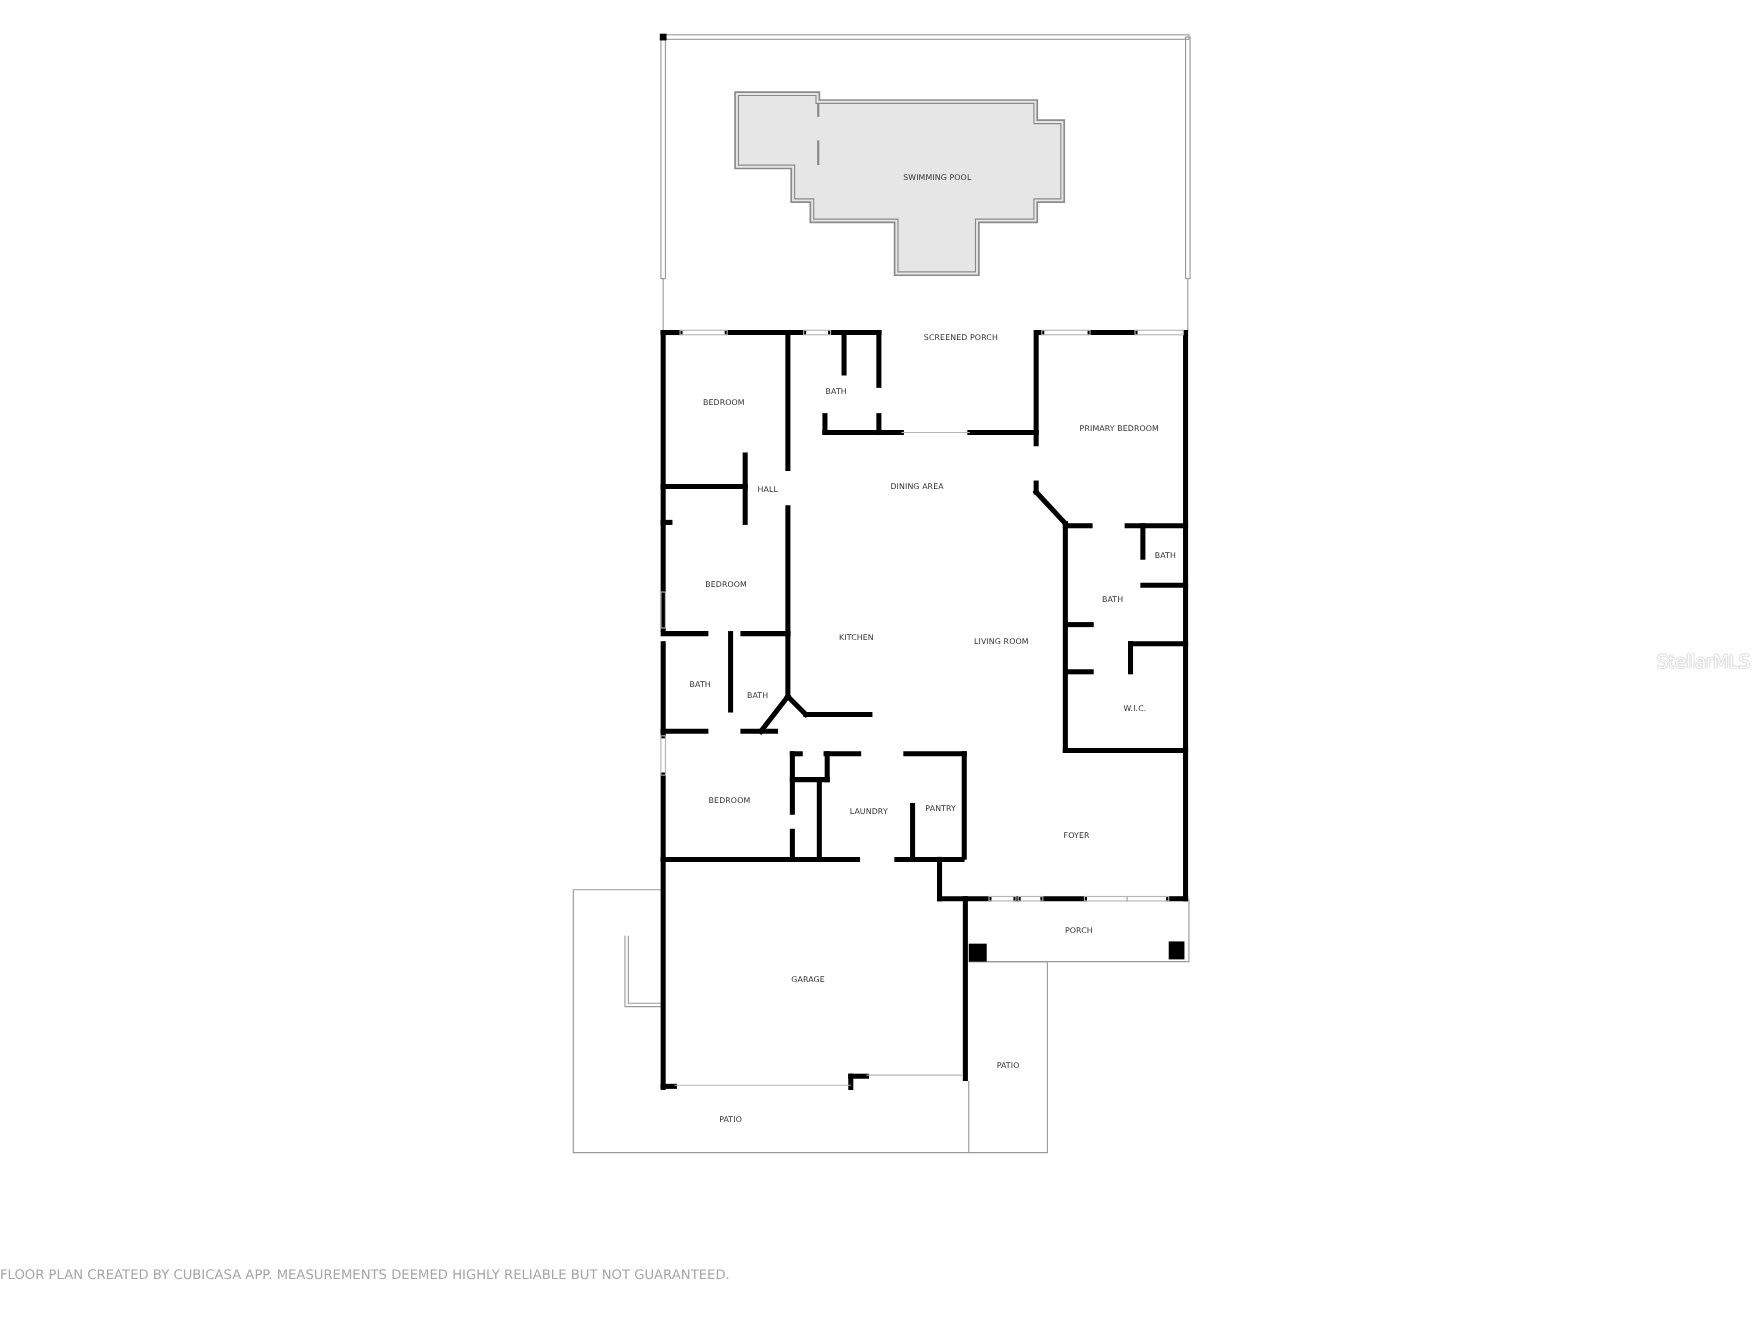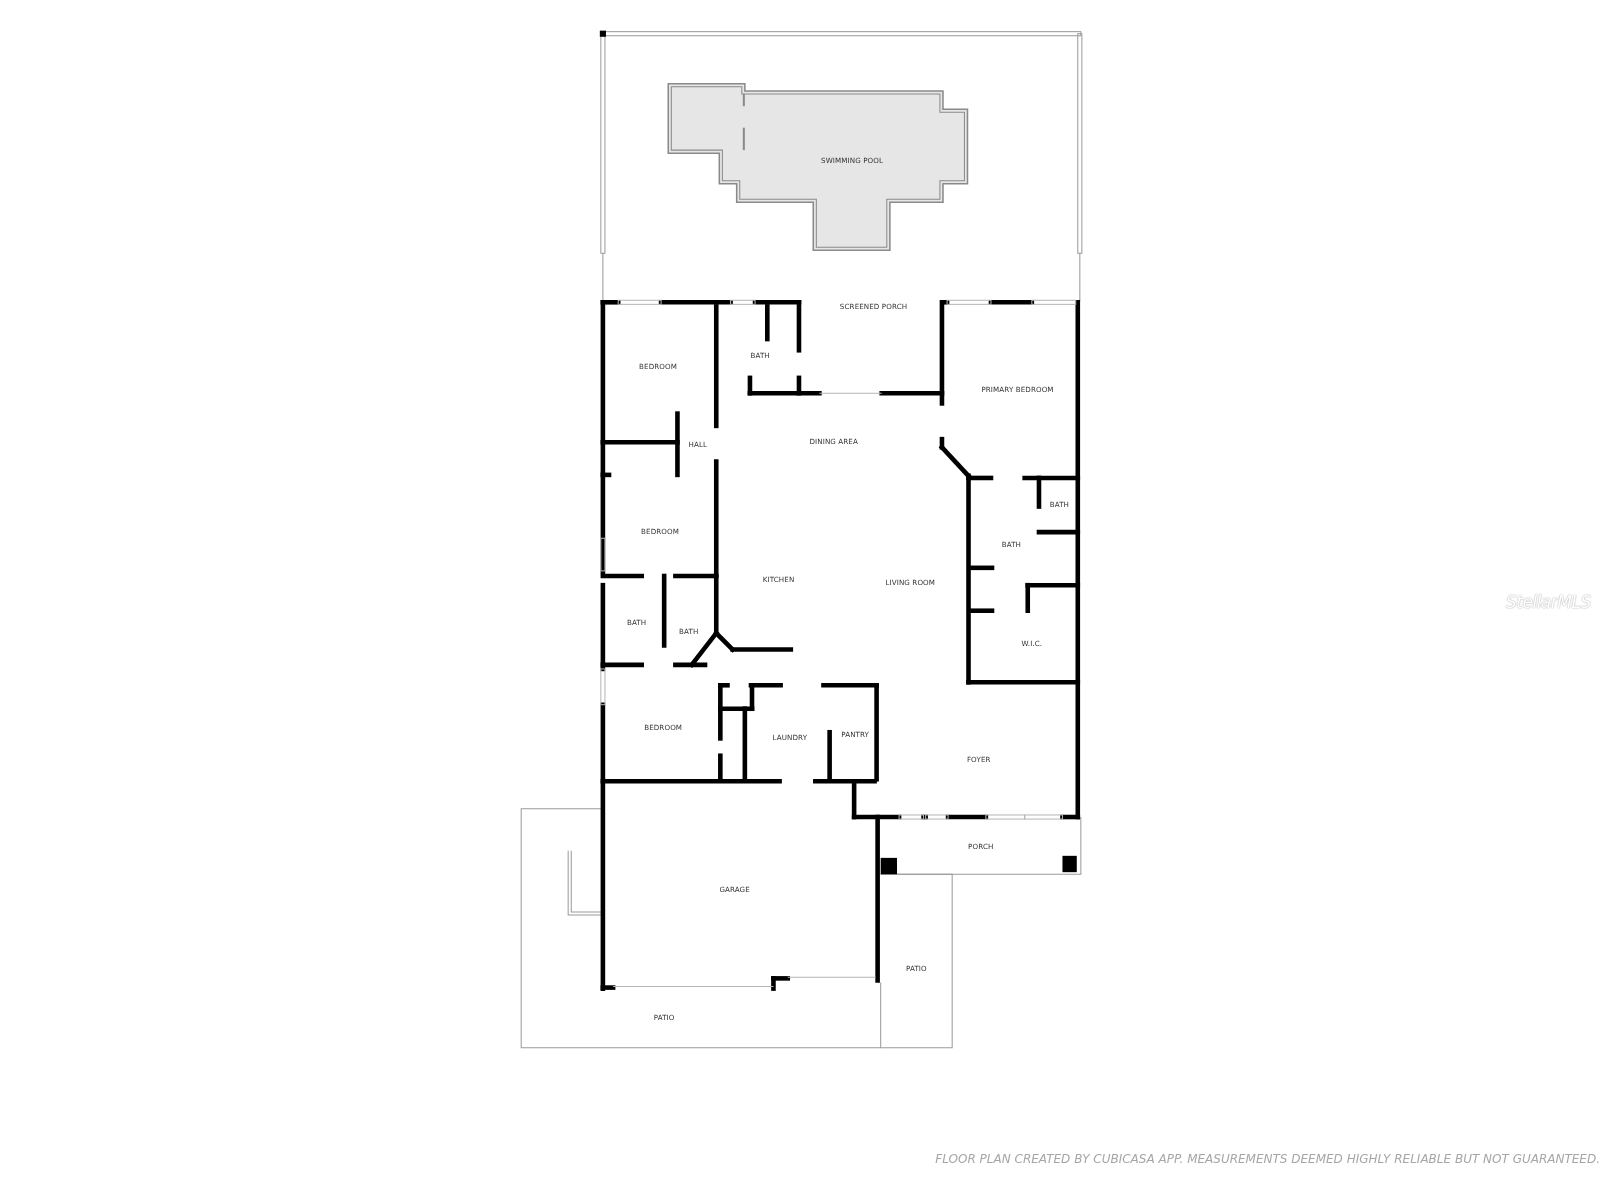--- a/index.html
+++ b/index.html
@@ -1,21 +1,21 @@
 <!DOCTYPE html>
 <html><head>
 <meta charset="utf-8">
 <style>
   html,body{margin:0;padding:0;background:#ffffff;}
   body{width:1600px;height:1200px;overflow:hidden;position:relative;font-family:"DejaVu Sans",sans-serif;}
   #plan{position:absolute;left:0;top:0;width:1600px;height:1200px;}
   .room-label{font-family:"DejaVu Sans",sans-serif;font-size:7px;fill:#333333;text-anchor:middle;dominant-baseline:middle;letter-spacing:0.1px;}
-  .footer{position:absolute;left:0;width:1600px;top:1152px;text-align:right;font-family:"DejaVu Sans",sans-serif;font-size:12px;color:#a6a6a6;font-style:italic;}
+  .footer{position:absolute;left:0;width:1600px;top:1152px;text-align:left;font-family:"DejaVu Sans",sans-serif;font-size:12px;color:#a6a6a6;}
   .watermark{position:absolute;left:1506px;top:592px;font-family:"DejaVu Sans",sans-serif;font-size:17px;color:#ffffff;
-    text-shadow:0 0 1px #bdbdbd,0 0 1px #bdbdbd,0 0 2px #d0d0d0;letter-spacing:-0.5px;font-style:italic;}
+    text-shadow:0 0 1px #bdbdbd,0 0 1px #bdbdbd,0 0 2px #d0d0d0;letter-spacing:-0.5px;}
 </style>
 </head>
 <body>
 
 <svg id="plan" viewBox="0 0 1566 1175" xmlns="http://www.w3.org/2000/svg">
 
   <g fill="none" stroke="#9a9a9a" stroke-width="1">
     <rect x="590" y="31" width="468" height="4"></rect>
     <rect x="588" y="33" width="4" height="215"></rect>
     <rect x="1055" y="33" width="4" height="215"></rect>

